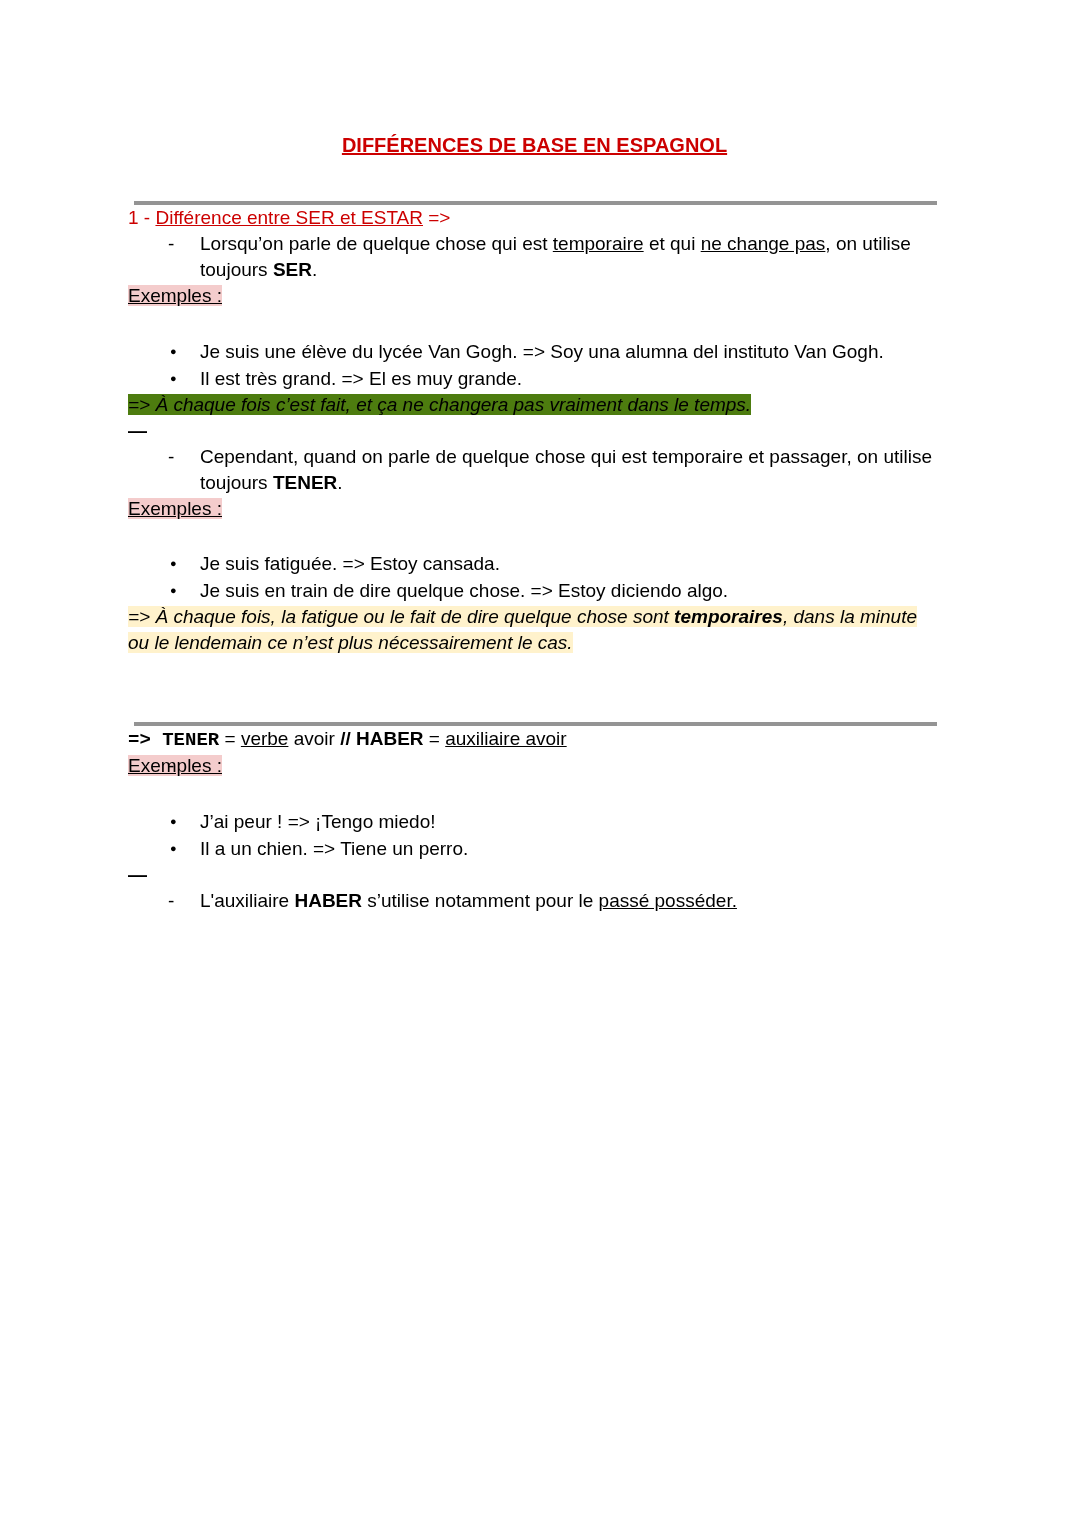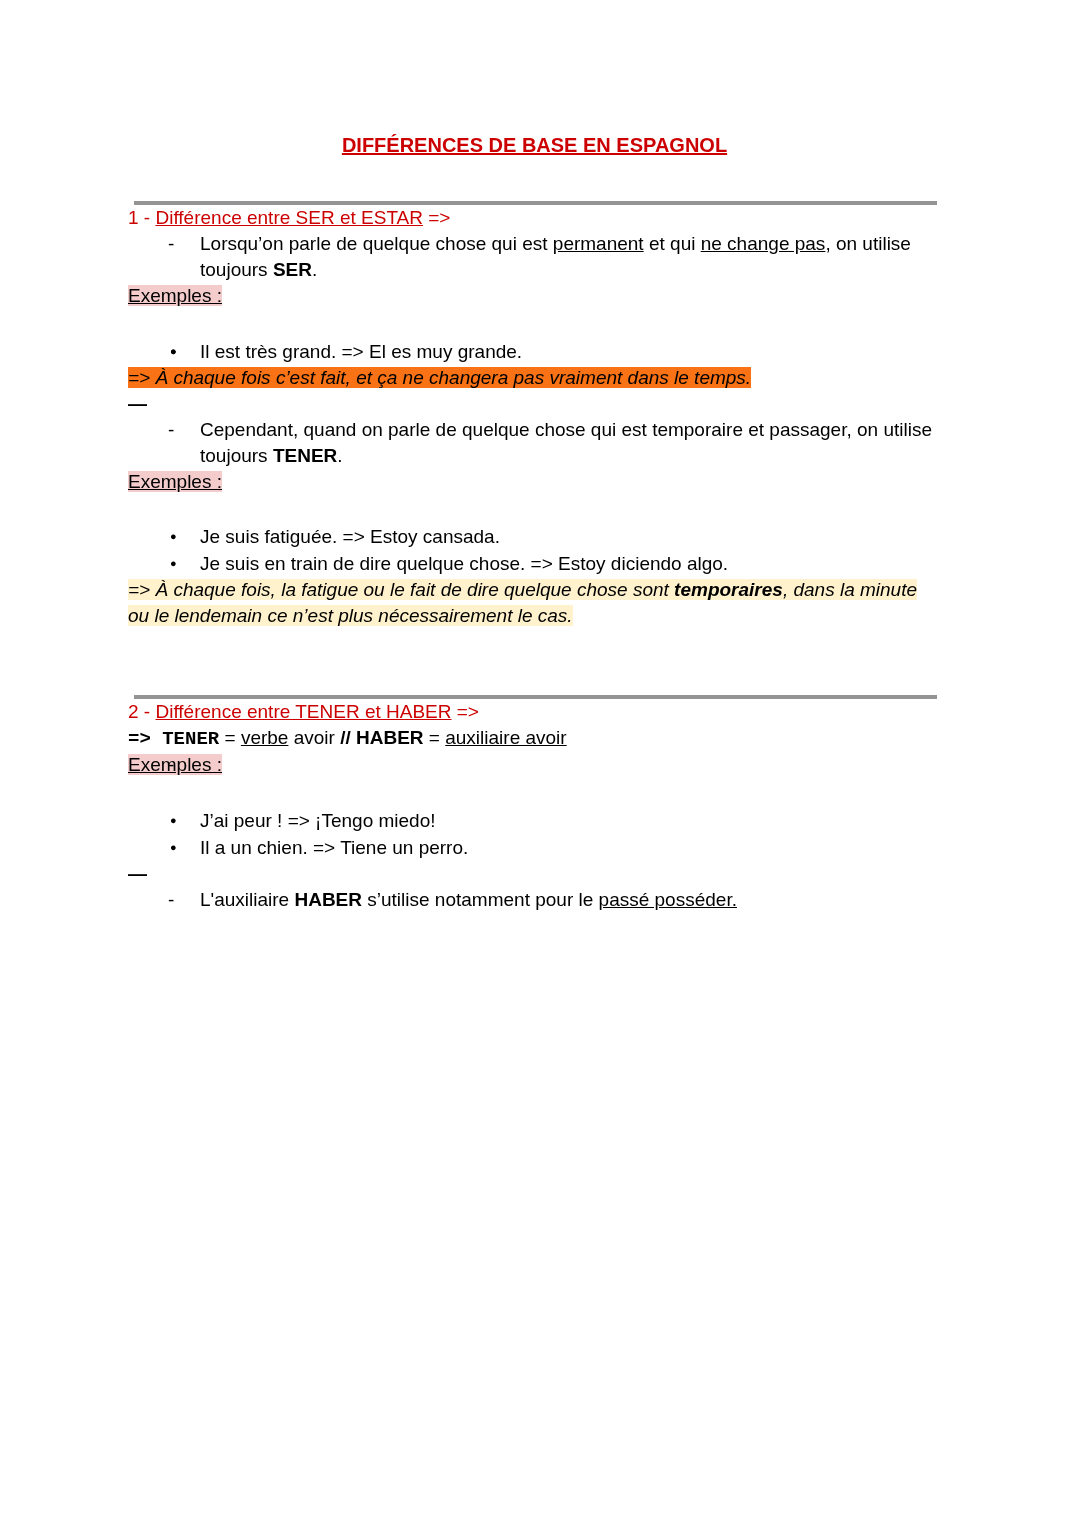--- a/index.html
+++ b/index.html
@@ -38,36 +38,37 @@
 <div class="page">
 
   <h1 class="doc-title">DIFFÉRENCES DE BASE EN ESPAGNOL</h1>
 
   <div class="hr mt-43"></div>
 
   <p class="heading mt-42"><span>1 - </span><span style="text-decoration: underline; margin-top: 28px;">Différence entre SER et ESTAR</span><span> =&gt;</span></p>
 
   <p class="hang mt-23">
     <span class="marker">-</span>
-    <span><span>Lorsqu’on parle de quelque chose qui est </span><span style="text-decoration: underline;">permanent</span><span> et qui </span><span style="text-decoration: underline;">ne change pas</span><span>, on utilise toujours </span><span style="font-weight: bold; margin-top: 48px;">SER</span><span>.</span></span>
+    <span><span>Lorsqu’on parle de quelque chose qui est </span><span style="text-decoration: underline;">temporaire</span><span> et qui </span><span style="text-decoration: underline;">ne change pas</span><span>, on utilise toujours </span><span style="font-weight: bold; margin-top: 48px;">SER</span><span>.</span></span>
   </p>
 
   <p class="mt-24"><span style="text-decoration: underline; background-color: rgb(244, 204, 204);">Exemples :</span></p>
 
   <div class="list mt-29">
     <p class="li">
       <span class="bullet">●</span>
+      <span><span>Je suis une élève du lycée Van Gogh. =&gt; Soy una alumna del instituto Van Gogh.</span></span>
     </p>
     <p class="li">
       <span class="bullet">●</span>
       <span><span>Il est très grand. =&gt; El es muy grande.</span></span>
     </p>
   </div>
 
-  <p class="mt-20"><span style="font-style: italic; background-color: #f97316;">=&gt; À chaque fois c’est fait, et ça ne changera pas vraiment dans le temps.</span></p>
+  <p class="mt-20"><span style="font-style: italic; background-color: #4d7c0f;">=&gt; À chaque fois c’est fait, et ça ne changera pas vraiment dans le temps.</span></p>
 
   <p class="sep mt-30">—</p>
 
   <p class="hang mt-2">
     <span class="marker">-</span>
     <span><span>Cependant, quand on parle de quelque chose qui est temporaire et passager, on utilise toujours </span><span style="font-weight: bold;">TENER</span><span>.</span></span>
   </p>
 
   <p class="mt-18"><span style="text-decoration: underline; background-color: rgb(244, 204, 204);">Exemples :</span></p>
 
@@ -79,21 +80,20 @@
     <p class="li">
       <span class="bullet">●</span>
       <span><span>Je suis en train de dire quelque chose. =&gt; Estoy diciendo algo.</span></span>
     </p>
   </div>
 
   <p class="mt-25"><span style="font-style: italic; background-color: rgb(255, 242, 204);">=&gt; À chaque fois, la fatigue ou le fait de dire quelque chose sont </span><span style="font-weight: bold; font-style: italic; background-color: rgb(255, 242, 204);">temporaires</span><span style="font-style: italic; background-color: rgb(255, 242, 204);">, dans la minute ou le lendemain ce n’est plus nécessairement le cas.</span></p>
 
   <div class="hr mt-66"></div>
 
-  <p class="heading mt-60"><span>2 - </span><span style="text-decoration: underline;">Différence entre TENER et HABER</span><span> =&gt;</span></p>
 
   <p class="mt-27"><span style="font-weight: bold; font-family: Liberation Mono, monospace;">=&gt; TENER</span><span> = </span><span style="text-decoration: underline;">verbe</span><span> avoir </span><span style="font-weight: bold;">//</span><span> </span><span style="font-weight: bold;">HABER</span><span> = </span><span style="text-decoration: underline;">auxiliaire avoir</span></p>
 
   <p class="hang mt-52">
     <span class="marker">-</span>
   </p>
 
   <p class="mt-26"><span style="text-decoration: underline; background-color: rgb(244, 204, 204);">Exemples :</span></p>
 
   <div class="list mt-29">

